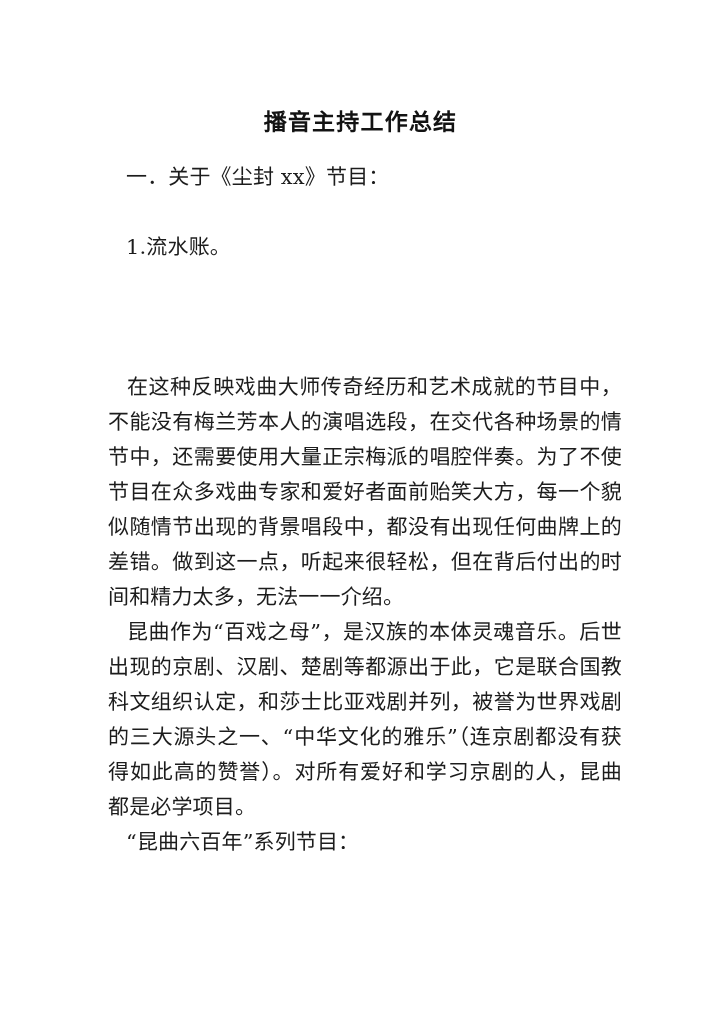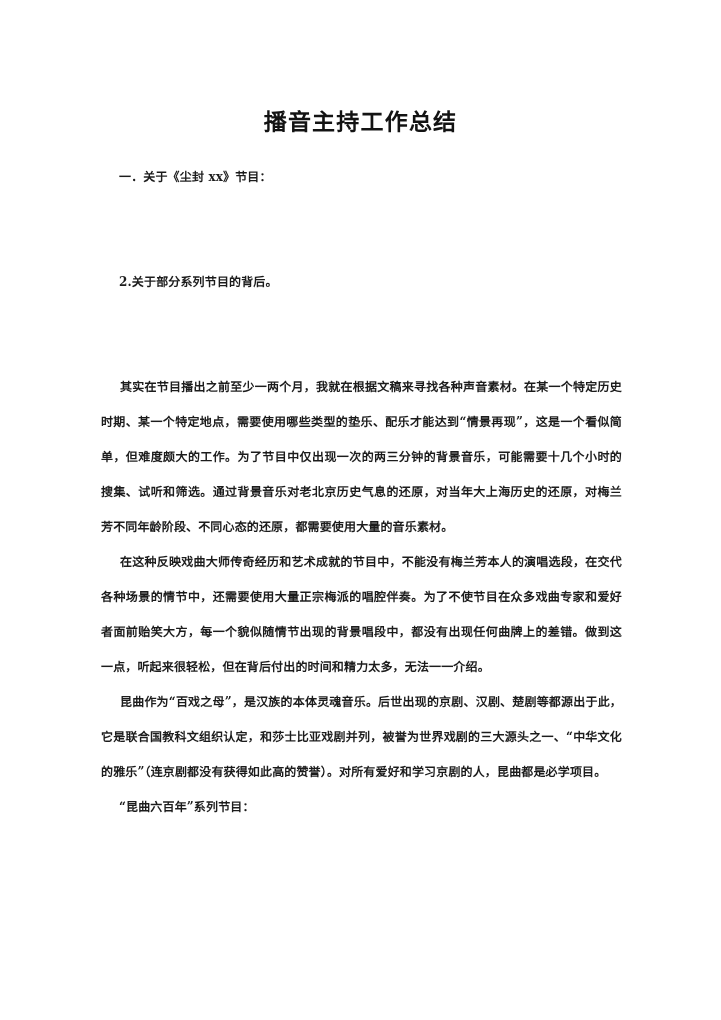--- a/index.html
+++ b/index.html
@@ -42,29 +42,28 @@
 
   
   .body-col {
     position: absolute;
     top: 160px;
     left: 100px;
     width: 522px;
   }
 
   .para {
-    margin: 0 0 0 1px;
-    font-size: 12px;
+    margin: 0 0 0 8px;
+    font-size: 21px;
     line-height: 35px;
     text-align: justify;
     text-justify: inter-ideograph;
     letter-spacing: 0.15px;
     color: #1c1c1c;
     word-break: break-all;
-    font-weight: bold;
   }
 
   
   .para.indent {
     text-indent: 19px;
   }
 
   
   .para.flush {
     padding-left: 18px;
@@ -87,31 +86,30 @@
 <div class="page">
 
   <h1 class="doc-title">播音主持工作总结</h1>
 
   <div class="body-col">
 
     <p class="para heading-line">一．关于《尘封 xx》节目：</p>
 
     <div class="spacer-line"></div>
 
-
-    <div class="spacer-line"></div>
-
-    <p class="para flush">2.关于部分系列节目的背后。</p>
+    <p class="para flush">1.流水账。</p>
 
     <div class="spacer-line"></div>
 
 
     <div class="spacer-line"></div>
 
-    <p class="para indent">其实在节目播出之前至少一两个月，我就在根据文稿来寻找各种声音素材。在某一个特定历史时期、某一个特定地点，需要使用哪些类型的垫乐、配乐才能达到“情景再现”，这是一个看似简单，但难度颇大的工作。为了节目中仅出现一次的两三分钟的背景音乐，可能需要十几个小时的搜集、试听和筛选。通过背景音乐对老北京历史气息的还原，对当年大上海历史的还原，对梅兰芳不同年龄阶段、不同心态的还原，都需要使用大量的音乐素材。</p>
+
+    <div class="spacer-line"></div>
+
 
     <p class="para indent">在这种反映戏曲大师传奇经历和艺术成就的节目中，不能没有梅兰芳本人的演唱选段，在交代各种场景的情节中，还需要使用大量正宗梅派的唱腔伴奏。为了不使节目在众多戏曲专家和爱好者面前贻笑大方，每一个貌似随情节出现的背景唱段中，都没有出现任何曲牌上的差错。做到这一点，听起来很轻松，但在背后付出的时间和精力太多，无法一一介绍。</p>
 
     <p class="para indent">昆曲作为“百戏之母”，是汉族的本体灵魂音乐。后世出现的京剧、汉剧、楚剧等都源出于此，它是联合国教科文组织认定，和莎士比亚戏剧并列，被誉为世界戏剧的三大源头之一、“中华文化的雅乐”（连京剧都没有获得如此高的赞誉）。对所有爱好和学习京剧的人，昆曲都是必学项目。</p>
 
     <p class="para heading-line">“昆曲六百年”系列节目：</p>
 
   </div>
 </div>
 

